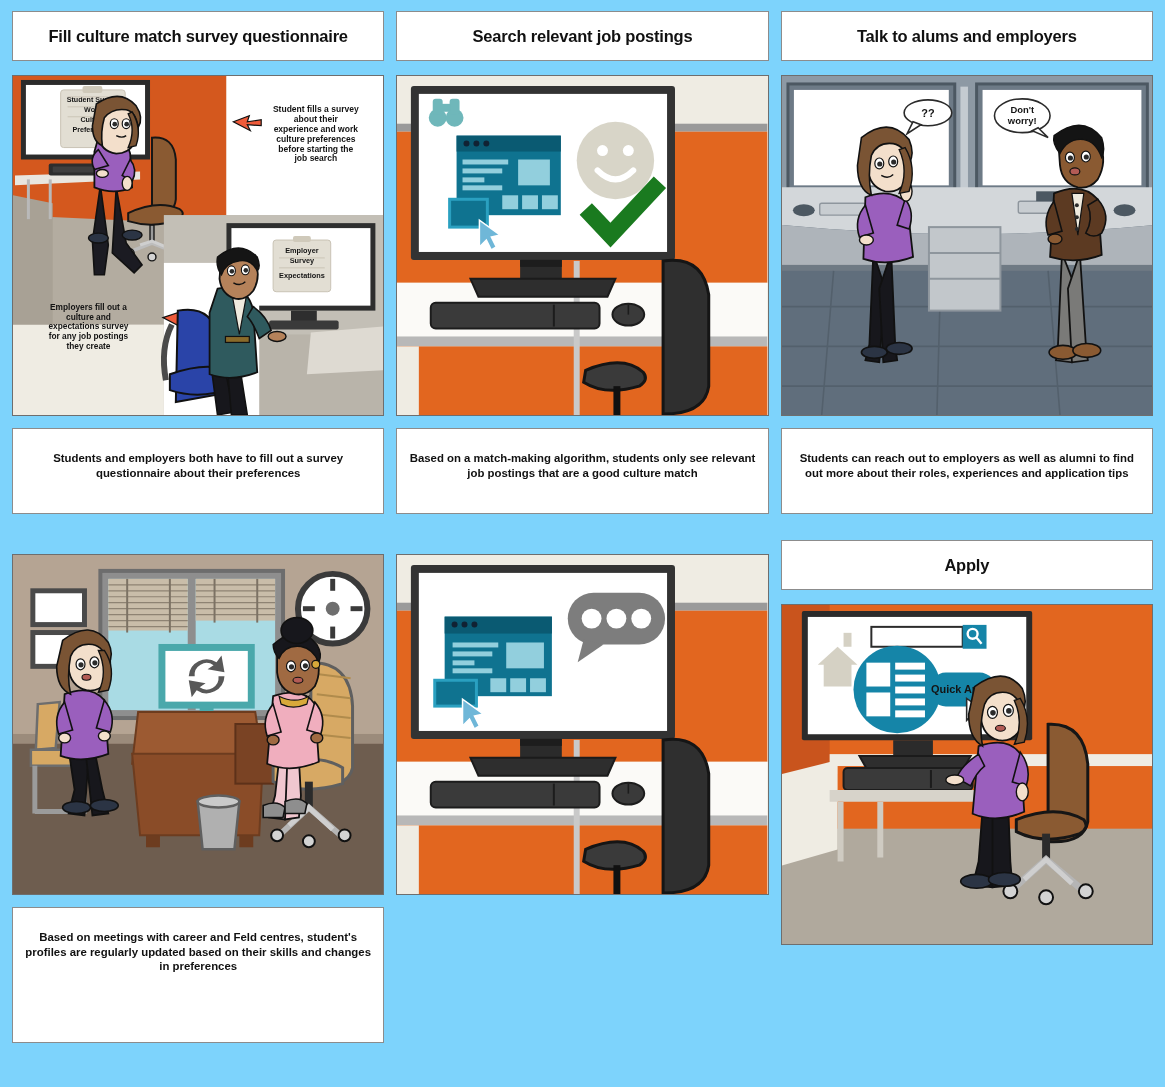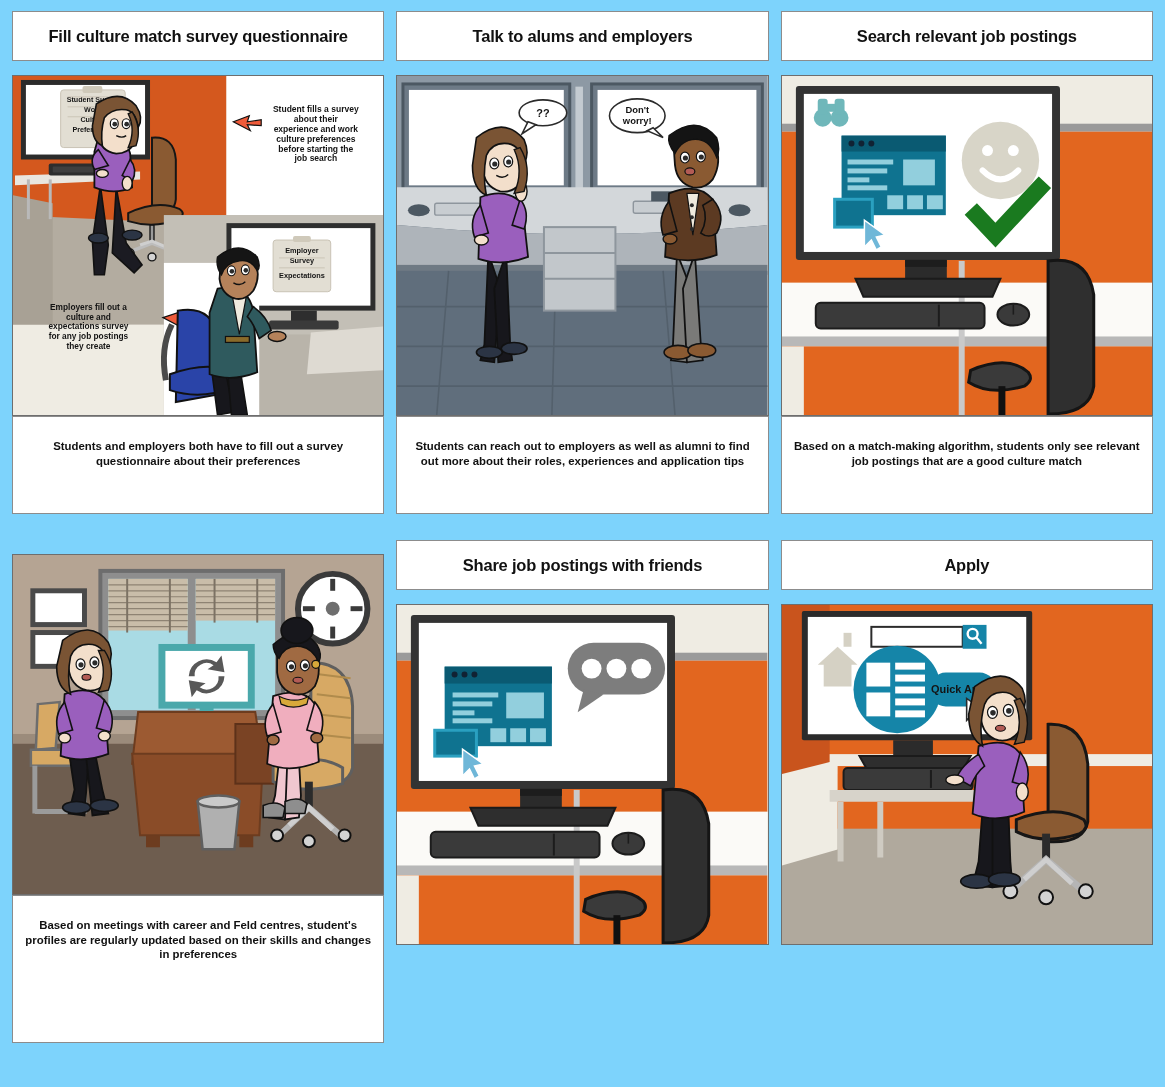--- a/index.html
+++ b/index.html
@@ -44,20 +44,21 @@
     margin-top: 14px;
     border: 1px solid #6e6e6e;
     position: relative;
     overflow: hidden;
     background: #efece3;
   }
   .art > svg { display: block; width: 100%; height: 100%; }
 
   
   .caption-box {
+    margin-top: 12px;
     flex: 1;
     background: #fff;
     border: 1px solid #8c8c8c;
     display: flex;
     justify-content: center;
     padding: 22px 12px 10px 12px;
   }
   .caption-text {
     font-weight: bold;
     font-size: 11.4px;
@@ -197,20 +198,100 @@
             <circle cx="220.5" cy="196.5" r="2.3" fill="#2b2b2b"></circle>
             <ellipse cx="234" cy="195" rx="4" ry="5" fill="#fff" stroke="#111" stroke-width="1.1"></ellipse>
             <circle cx="234.5" cy="195.5" r="2.3" fill="#2b2b2b"></circle>
             <path d="M222 208 q7 4 12 -1" stroke="#111" stroke-width="1.4" fill="none"></path>
           </g>
         </svg>
       </div>
 
       <div class="caption-box">
         <div class="caption-text">Students and employers both have to fill out a survey questionnaire about their preferences</div>
+      </div>
+    </div>
+
+    <div class="panel">
+      <div class="title-bar">
+        <div class="title-text">Search relevant job postings</div>
+      </div>
+
+      <div class="art">
+        <svg viewBox="0 0 373 341" preserveAspectRatio="none">
+          <rect x="0" y="0" width="373" height="341" fill="#efece3"></rect>
+          <rect x="0" y="48" width="373" height="8" fill="#9a9a9a"></rect>
+          <rect x="0" y="56" width="373" height="152" fill="#e2661f"></rect>
+          <rect x="0" y="208" width="373" height="60" fill="#fbfaf7"></rect>
+          <rect x="0" y="262" width="373" height="10" fill="#b8b8b8"></rect>
+          <rect x="0" y="272" width="373" height="69" fill="#e2661f"></rect>
+          <rect x="178" y="186" width="6" height="155" fill="#c9c9c9"></rect>
+          <rect x="0" y="272" width="22" height="69" fill="#efece3"></rect>
+
+          <rect x="14" y="10" width="266" height="175" rx="3" fill="#333"></rect>
+          <rect x="22" y="18" width="250" height="159" fill="#fff"></rect>
+
+          <g fill="#6fb7ba">
+            <circle cx="41" cy="42" r="9"></circle>
+            <circle cx="58" cy="42" r="9"></circle>
+            <rect x="36" y="23" width="10" height="16" rx="3"></rect>
+            <rect x="53" y="23" width="10" height="16" rx="3"></rect>
+            <rect x="45" y="28" width="9" height="8"></rect>
+          </g>
+
+          <g>
+            <rect x="60" y="60" width="105" height="80" fill="#0f7390"></rect>
+            <rect x="60" y="60" width="105" height="16" fill="#0a5a72"></rect>
+            <circle cx="70" cy="68" r="3" fill="#123"></circle>
+            <circle cx="80" cy="68" r="3" fill="#123"></circle>
+            <circle cx="90" cy="68" r="3" fill="#123"></circle>
+            <rect x="122" y="84" width="32" height="26" fill="#92cfdd"></rect>
+            <rect x="66" y="84" width="46" height="5" fill="#92cfdd"></rect>
+            <rect x="66" y="93" width="40" height="5" fill="#92cfdd"></rect>
+            <rect x="66" y="102" width="22" height="5" fill="#92cfdd"></rect>
+            <rect x="66" y="110" width="40" height="5" fill="#92cfdd"></rect>
+            <rect x="106" y="120" width="16" height="14" fill="#92cfdd"></rect>
+            <rect x="126" y="120" width="16" height="14" fill="#92cfdd"></rect>
+            <rect x="146" y="120" width="16" height="14" fill="#92cfdd"></rect>
+            <rect x="53" y="124" width="38" height="28" fill="#0f7390" stroke="#2aa0c0" stroke-width="3"></rect>
+          </g>
+
+          <g>
+            <polygon points="83,145 83,172 90,165 95,175 100,172 95,162 104,160" fill="#6fb7d8" stroke="#fff" stroke-width="1.5"></polygon>
+          </g>
+
+          <g>
+            <circle cx="220" cy="85" r="39" fill="#d8d5c8"></circle>
+            <circle cx="207" cy="75" r="5.5" fill="#fff"></circle>
+            <circle cx="233" cy="75" r="5.5" fill="#fff"></circle>
+            <path d="M202 95 q18 18 36 0" stroke="#fff" stroke-width="6" fill="none" stroke-linecap="round"></path>
+          </g>
+
+          <g>
+            <path d="M196 140 l19 20 l44 -47" stroke="#1a7a1f" stroke-width="17" fill="none" stroke-linecap="square"></path>
+          </g>
+
+          <rect x="124" y="185" width="42" height="24" fill="#2b2b2b"></rect>
+          <rect x="124" y="185" width="42" height="7" fill="#1d1d1d"></rect>
+          <path d="M74 204 l146 0 l-8 18 l-130 0 z" fill="#2e2e2e" stroke="#1b1b1b" stroke-width="2"></path>
+          <rect x="34" y="228" width="170" height="26" rx="5" fill="#3a3a3a" stroke="#1c1c1c" stroke-width="2"></rect>
+          <line x1="158" y1="230" x2="158" y2="252" stroke="#1c1c1c" stroke-width="2"></line>
+          <ellipse cx="233" cy="240" rx="16" ry="11" fill="#3a3a3a" stroke="#1c1c1c" stroke-width="2"></ellipse>
+          <line x1="233" y1="230" x2="233" y2="240" stroke="#1c1c1c" stroke-width="1.6"></line>
+
+          <g>
+            <path d="M268 186 q40 -6 46 34 l0 92 q-4 28 -46 28 z" fill="#2f2f2f" stroke="#151515" stroke-width="3"></path>
+            <path d="M190 296 q38 -16 58 2 q6 8 -4 14 q-34 10 -56 -4 z" fill="#3a3a3a" stroke="#151515" stroke-width="3"></path>
+            <rect x="218" y="312" width="7" height="29" fill="#111"></rect>
+          </g>
+        </svg>
+      </div>
+
+      <div class="caption-box">
+        <div class="caption-text">Based on a match-making algorithm, students only see relevant job postings that are a good culture match</div>
       </div>
     </div>
 
     <div class="panel">
       <div class="title-bar">
         <div class="title-text">Talk to alums and employers</div>
       </div>
 
       <div class="art">
         <svg viewBox="0 0 373 341" preserveAspectRatio="none">
@@ -298,100 +379,20 @@
             <circle cx="290.5" cy="82.5" r="2.6" fill="#2b2b2b"></circle>
             <ellipse cx="306" cy="81" rx="4.5" ry="5.5" fill="#fff" stroke="#111" stroke-width="1.2"></ellipse>
             <circle cx="306.5" cy="81.5" r="2.6" fill="#2b2b2b"></circle>
             <ellipse cx="295" cy="96" rx="5" ry="3.5" fill="#b35b55" stroke="#111" stroke-width="1.2"></ellipse>
           </g>
         </svg>
       </div>
 
       <div class="caption-box">
         <div class="caption-text">Students can reach out to employers as well as alumni to find out more about their roles, experiences and application tips</div>
-      </div>
-    </div>
-
-    <div class="panel">
-      <div class="title-bar">
-        <div class="title-text">Search relevant job postings</div>
-      </div>
-
-      <div class="art">
-        <svg viewBox="0 0 373 341" preserveAspectRatio="none">
-          <rect x="0" y="0" width="373" height="341" fill="#efece3"></rect>
-          <rect x="0" y="48" width="373" height="8" fill="#9a9a9a"></rect>
-          <rect x="0" y="56" width="373" height="152" fill="#e2661f"></rect>
-          <rect x="0" y="208" width="373" height="60" fill="#fbfaf7"></rect>
-          <rect x="0" y="262" width="373" height="10" fill="#b8b8b8"></rect>
-          <rect x="0" y="272" width="373" height="69" fill="#e2661f"></rect>
-          <rect x="178" y="186" width="6" height="155" fill="#c9c9c9"></rect>
-          <rect x="0" y="272" width="22" height="69" fill="#efece3"></rect>
-
-          <rect x="14" y="10" width="266" height="175" rx="3" fill="#333"></rect>
-          <rect x="22" y="18" width="250" height="159" fill="#fff"></rect>
-
-          <g fill="#6fb7ba">
-            <circle cx="41" cy="42" r="9"></circle>
-            <circle cx="58" cy="42" r="9"></circle>
-            <rect x="36" y="23" width="10" height="16" rx="3"></rect>
-            <rect x="53" y="23" width="10" height="16" rx="3"></rect>
-            <rect x="45" y="28" width="9" height="8"></rect>
-          </g>
-
-          <g>
-            <rect x="60" y="60" width="105" height="80" fill="#0f7390"></rect>
-            <rect x="60" y="60" width="105" height="16" fill="#0a5a72"></rect>
-            <circle cx="70" cy="68" r="3" fill="#123"></circle>
-            <circle cx="80" cy="68" r="3" fill="#123"></circle>
-            <circle cx="90" cy="68" r="3" fill="#123"></circle>
-            <rect x="122" y="84" width="32" height="26" fill="#92cfdd"></rect>
-            <rect x="66" y="84" width="46" height="5" fill="#92cfdd"></rect>
-            <rect x="66" y="93" width="40" height="5" fill="#92cfdd"></rect>
-            <rect x="66" y="102" width="22" height="5" fill="#92cfdd"></rect>
-            <rect x="66" y="110" width="40" height="5" fill="#92cfdd"></rect>
-            <rect x="106" y="120" width="16" height="14" fill="#92cfdd"></rect>
-            <rect x="126" y="120" width="16" height="14" fill="#92cfdd"></rect>
-            <rect x="146" y="120" width="16" height="14" fill="#92cfdd"></rect>
-            <rect x="53" y="124" width="38" height="28" fill="#0f7390" stroke="#2aa0c0" stroke-width="3"></rect>
-          </g>
-
-          <g>
-            <polygon points="83,145 83,172 90,165 95,175 100,172 95,162 104,160" fill="#6fb7d8" stroke="#fff" stroke-width="1.5"></polygon>
-          </g>
-
-          <g>
-            <circle cx="220" cy="85" r="39" fill="#d8d5c8"></circle>
-            <circle cx="207" cy="75" r="5.5" fill="#fff"></circle>
-            <circle cx="233" cy="75" r="5.5" fill="#fff"></circle>
-            <path d="M202 95 q18 18 36 0" stroke="#fff" stroke-width="6" fill="none" stroke-linecap="round"></path>
-          </g>
-
-          <g>
-            <path d="M196 140 l19 20 l44 -47" stroke="#1a7a1f" stroke-width="17" fill="none" stroke-linecap="square"></path>
-          </g>
-
-          <rect x="124" y="185" width="42" height="24" fill="#2b2b2b"></rect>
-          <rect x="124" y="185" width="42" height="7" fill="#1d1d1d"></rect>
-          <path d="M74 204 l146 0 l-8 18 l-130 0 z" fill="#2e2e2e" stroke="#1b1b1b" stroke-width="2"></path>
-          <rect x="34" y="228" width="170" height="26" rx="5" fill="#3a3a3a" stroke="#1c1c1c" stroke-width="2"></rect>
-          <line x1="158" y1="230" x2="158" y2="252" stroke="#1c1c1c" stroke-width="2"></line>
-          <ellipse cx="233" cy="240" rx="16" ry="11" fill="#3a3a3a" stroke="#1c1c1c" stroke-width="2"></ellipse>
-          <line x1="233" y1="230" x2="233" y2="240" stroke="#1c1c1c" stroke-width="1.6"></line>
-
-          <g>
-            <path d="M268 186 q40 -6 46 34 l0 92 q-4 28 -46 28 z" fill="#2f2f2f" stroke="#151515" stroke-width="3"></path>
-            <path d="M190 296 q38 -16 58 2 q6 8 -4 14 q-34 10 -56 -4 z" fill="#3a3a3a" stroke="#151515" stroke-width="3"></path>
-            <rect x="218" y="312" width="7" height="29" fill="#111"></rect>
-          </g>
-        </svg>
-      </div>
-
-      <div class="caption-box">
-        <div class="caption-text">Based on a match-making algorithm, students only see relevant job postings that are a good culture match</div>
       </div>
     </div>
   </div>
 
   <div class="row">
 
     <div class="panel">
 
       <div class="art">
         <svg viewBox="0 0 373 341" preserveAspectRatio="none">
@@ -529,23 +530,20 @@
           </g>
         </svg>
       </div>
 
       <div class="caption-box">
         <div class="caption-text">Based on meetings with career and Feld centres, student's profiles are regularly updated based on their skills and changes in preferences</div>
       </div>
     </div>
 
     <div class="panel">
-      <div class="title-bar">
-        <div class="title-text">Share job postings with friends</div>
-      </div>
 
       <div class="art">
         <svg viewBox="0 0 373 341" preserveAspectRatio="none">
           <rect x="0" y="0" width="373" height="341" fill="#efece3"></rect>
           <rect x="0" y="48" width="373" height="8" fill="#9a9a9a"></rect>
           <rect x="0" y="56" width="373" height="152" fill="#e2661f"></rect>
           <rect x="0" y="208" width="373" height="60" fill="#fbfaf7"></rect>
           <rect x="0" y="262" width="373" height="10" fill="#b8b8b8"></rect>
           <rect x="0" y="272" width="373" height="69" fill="#e2661f"></rect>
           <rect x="178" y="186" width="6" height="155" fill="#c9c9c9"></rect>

